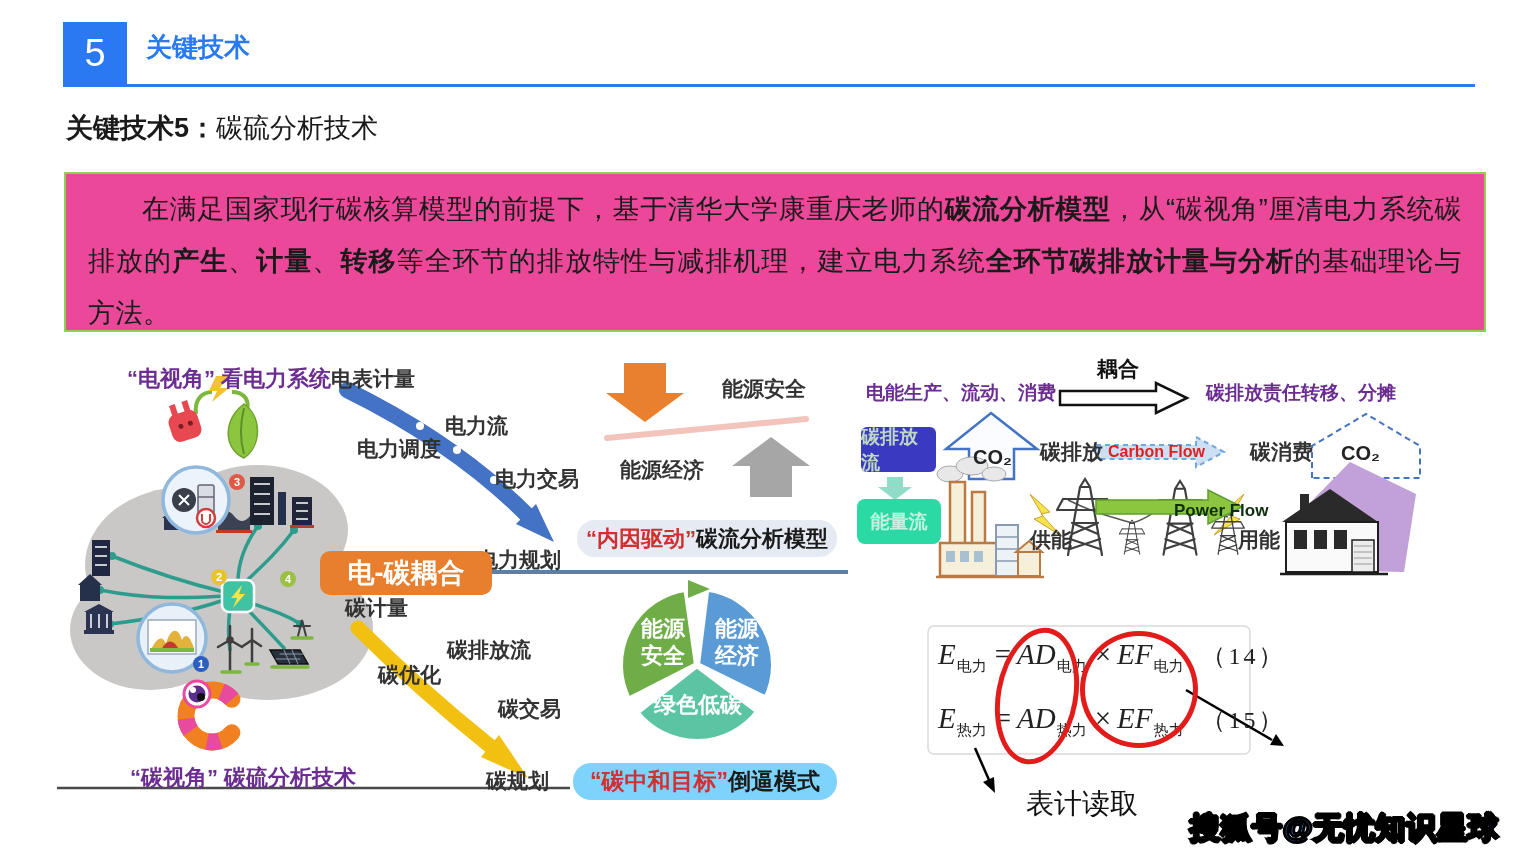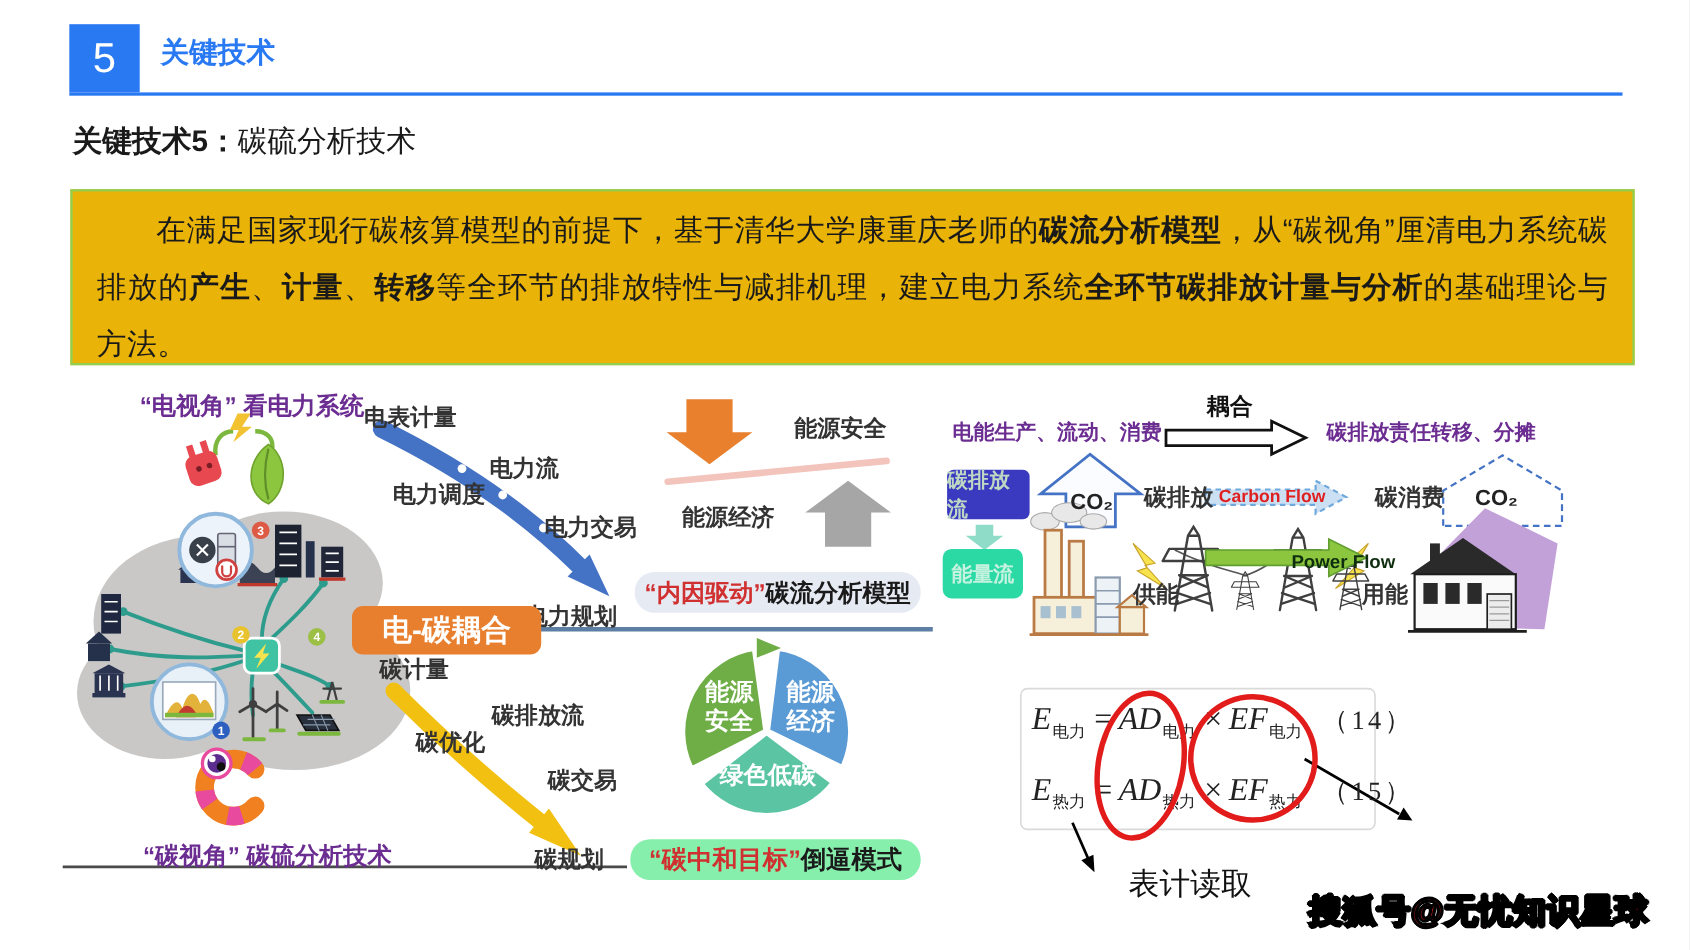--- a/index.html
+++ b/index.html
@@ -8,55 +8,55 @@
   .abs{position:absolute;}
   
   .num{left:63px;top:22px;width:64px;height:62px;background:#2979F2;color:#fff;
        font-size:38px;display:flex;align-items:center;justify-content:center;}
   .ptitle{left:146px;top:30px;font-size:26px;font-weight:bold;color:#2979F2;white-space:nowrap;}
   .hline{left:63px;top:84px;width:1412px;height:3px;background:#2979F2;}
   .subtitle{left:66px;top:110px;font-size:27px;white-space:nowrap;}
   .subtitle b{font-weight:bold;}
   
   .sumbox{left:64px;top:172px;width:1422px;height:160px;border:2px solid #8FD052;
-          box-sizing:border-box;padding:9px 22px 0 22px;background:#eab308;}
+          box-sizing:border-box;padding:9px 22px 0 22px;background:#ec4899;}
   .sumbox p{margin:0;font-size:27px;line-height:52px;text-align:justify;
             text-indent:2em;letter-spacing:.5px;}
   .sumbox b{font-weight:bold;}
   
   .lbl{position:absolute;font-size:21px;font-weight:600;color:#333;white-space:nowrap;}
   .plbl{position:absolute;font-size:22px;font-weight:bold;color:#6B2D91;white-space:nowrap;}
   .coupling-box{left:320px;top:551px;width:172px;height:44px;background:#E87F2E;border-radius:10px;
                 color:#fff;font-weight:bold;font-size:27px;display:flex;align-items:center;justify-content:center;}
   .mode{position:absolute;border-radius:18px;display:flex;align-items:center;justify-content:center;
         font-weight:bold;white-space:nowrap;}
   #mode1{left:577px;top:520px;width:260px;height:37px;background:#E6EAF3;font-size:22px;}
-  #mode2{left:573px;top:763px;width:264px;height:37px;background:#86efac;font-size:23px;}
+  #mode2{left:573px;top:763px;width:264px;height:37px;background:#7dd3fc;font-size:23px;}
   .red{color:#D03030;}
   .pie-lbl{position:absolute;color:#fff;font-weight:bold;font-size:22px;line-height:27px;text-align:center;}
   .rtitle{position:absolute;font-size:19px;font-weight:bold;color:#6B2D91;white-space:nowrap;}
   .clbl{position:absolute;font-size:21px;font-weight:bold;color:#111;white-space:nowrap;}
   .fboxn{left:861px;top:427px;width:75px;height:45px;background:#3A3AC0;border-radius:6px;color:#BFD8C4;
          font-size:19px;font-weight:bold;display:flex;align-items:center;justify-content:center;}
-  .fboxm{left:857px;top:499px;width:73px;height:45px;background:#2BD9A5;border-radius:8px;color:#C6F2E0;
+  .fboxm{left:857px;top:499px;width:84px;height:45px;background:#2BD9A5;border-radius:8px;color:#C6F2E0;
          font-size:19px;font-weight:bold;display:flex;align-items:center;justify-content:center;}
   .co2{position:absolute;font-size:20px;font-weight:600;color:#222;white-space:nowrap;}
   .cfl{position:absolute;font-size:16px;font-weight:bold;color:#E02020;white-space:nowrap;}
   .pfl{position:absolute;font-size:17px;font-weight:bold;color:#0F2E0F;white-space:nowrap;}
   .caption{left:935px;top:589px;width:380px;text-align:center;font-size:17px;font-weight:bold;color:#1F4E4E;}
   
   .frow{position:absolute;font-family:"Liberation Serif",serif;font-size:29px;color:#222;white-space:nowrap;}
   .fv{font-style:italic;}
   .fs{font-size:15px;font-family:"Liberation Sans",sans-serif;position:relative;top:7px;margin:0 2px 0 1px;}
   .fo{margin:0 6px;}
   .fn{margin-left:16px;font-size:24px;letter-spacing:3px;}
   .rede{position:absolute;border:5px solid #E21B1B;border-radius:50%;}
   .ann{position:absolute;font-size:28px;color:#111;}
   .modlib{left:1294px;top:705px;width:128px;font-size:29px;line-height:35px;word-break:break-all;color:#111;}
-  .watermark{left:1190px;top:808px;font-size:30px;font-weight:bold;color:#b91c1c;letter-spacing:1px;white-space:nowrap;
+  .watermark{left:1190px;top:808px;font-size:30px;font-weight:bold;color:#3b82f6;letter-spacing:1px;white-space:nowrap;
      -webkit-text-stroke:2px #000;
      text-shadow:-2px 0 0 #000,2px 0 0 #000,0 -2px 0 #000,0 2px 0 #000,
                  -1px -1px 0 #000,1px 1px 0 #000,-1px 1px 0 #000,1px -1px 0 #000;}
 </style>
 </head>
 <body>
 
 <div class="slide">
 
   <div class="abs num">
@@ -286,21 +286,21 @@
     <rect x="928" y="626" width="322" height="128" rx="6" fill="none" stroke="#DADADA" stroke-width="1.5"></rect>
 
     <g stroke="#000" stroke-width="2.5" fill="#000">
       <path d="M975,748 L989,780" fill="none"></path>
       <polygon points="995,793 983,782 994,777" stroke="none"></polygon>
       <path d="M1186,690 L1272,740" fill="none"></path>
       <polygon points="1284,746 1270,745 1276,734" stroke="none"></polygon>
     </g>
   </svg>
 
-  <div class="plbl" style="left:127px;top:354px;">“电视角” 看电力系统</div>
+  <div class="plbl" style="left:127px;top:364px;">“电视角” 看电力系统</div>
   <div class="plbl" style="left:130px;top:763px;">“碳视角” 碳硫分析技术</div>
 
   <div class="lbl" style="left:331px;top:365px;">电表计量</div>
   <div class="lbl" style="left:445px;top:412px;">电力流</div>
   <div class="lbl" style="left:357px;top:435px;">电力调度</div>
   <div class="lbl" style="left:495px;top:465px;">电力交易</div>
   <div class="lbl" style="left:477px;top:546px;">电力规划</div>
   <div class="lbl" style="left:345px;top:594px;">碳计量</div>
   <div class="lbl" style="left:447px;top:636px;">碳排放流</div>
   <div class="lbl" style="left:378px;top:661px;">碳优化</div>

